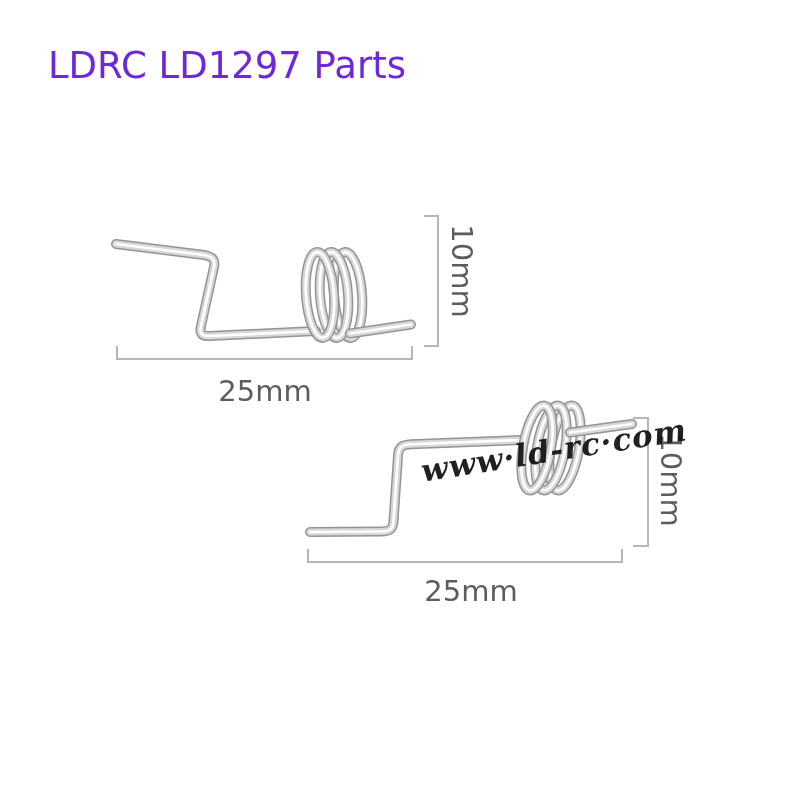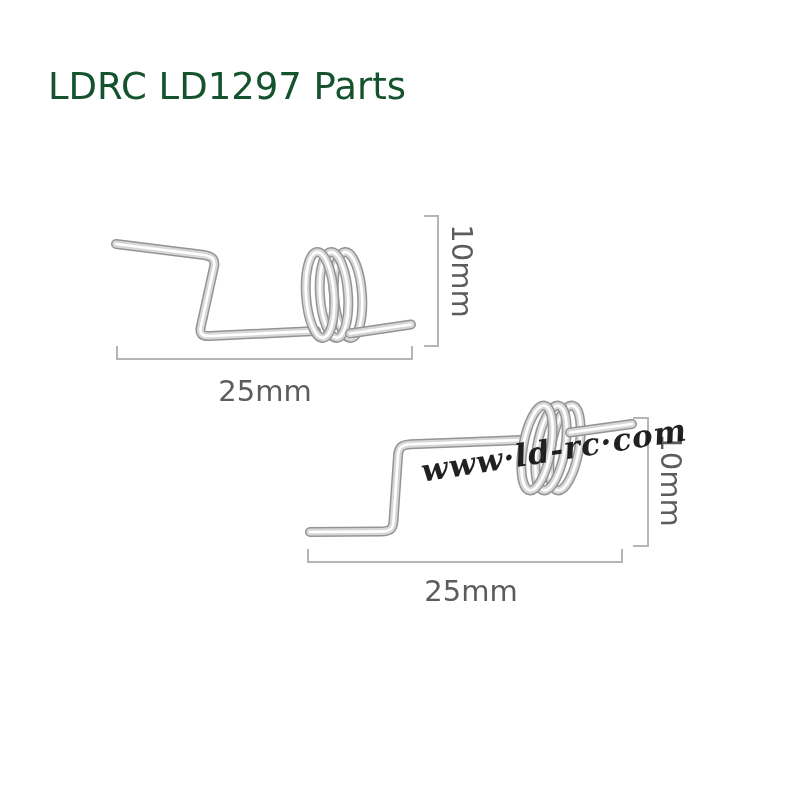--- a/index.html
+++ b/index.html
@@ -15,23 +15,22 @@
     overflow: hidden;
     font-family: "DejaVu Sans", "Liberation Sans", sans-serif;
   }
   #page-title {
     position: absolute;
     left: 48px;
     top: 44px;
     font-size: 37px;
     font-weight: 400;
     letter-spacing: 0px;
-    color: #14532d;
+    color: #6d28d9;
     white-space: nowrap;
-    margin-top: 21px;
   }
   #product-svg {
     position: absolute;
     left: 0;
     top: 0;
   }
   
   .wire-base { fill: none; stroke: #949494; stroke-width: 10px;  stroke-linecap: round; stroke-linejoin: round; }
   .wire-mid  { fill: none; stroke: #d7d7d7; stroke-width: 7px;   stroke-linecap: round; stroke-linejoin: round; }
   .wire-hi   { fill: none; stroke: #ffffff; stroke-width: 2.6px; stroke-linecap: round; stroke-linejoin: round; }

